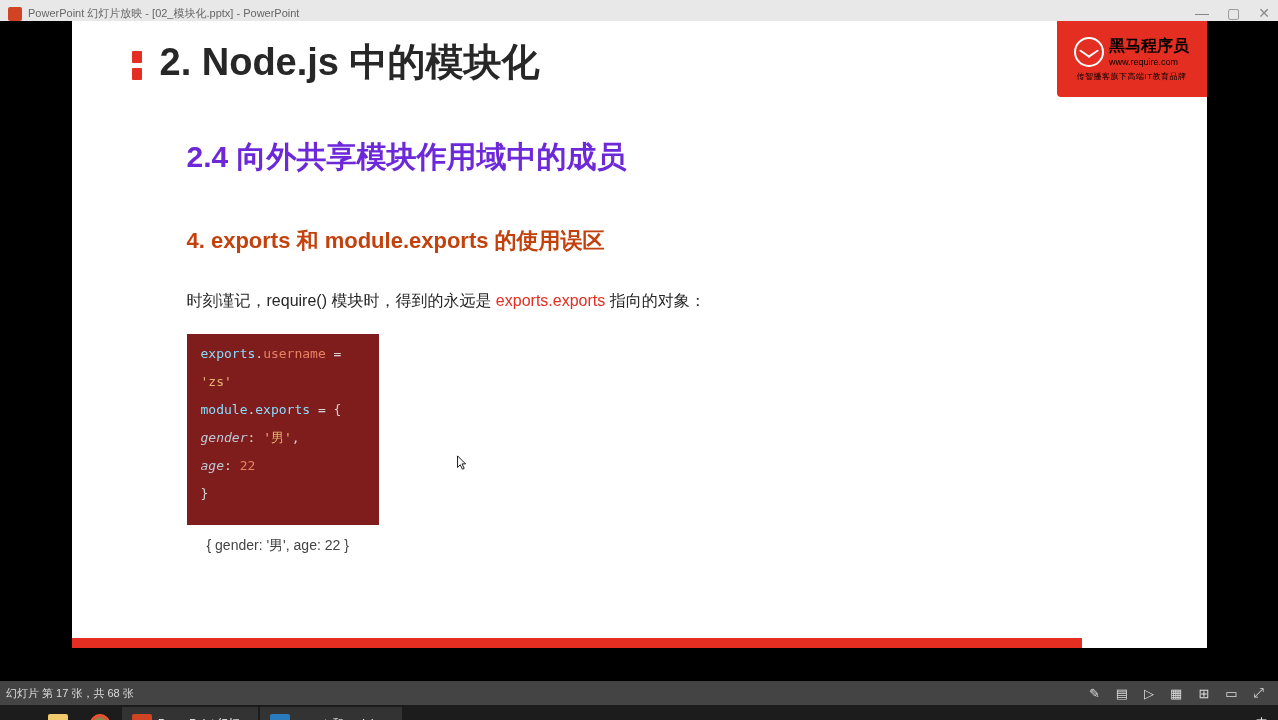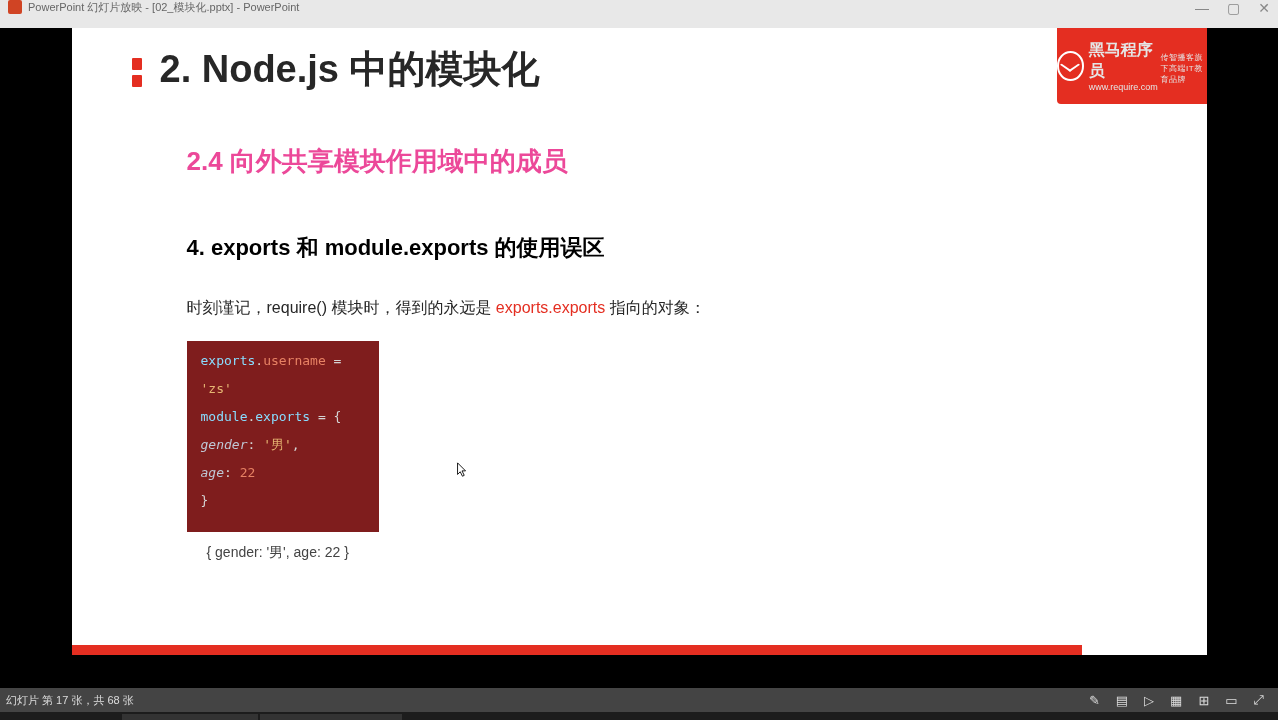--- a/index.html
+++ b/index.html
@@ -1,34 +1,34 @@
 <!DOCTYPE html>
 <html><head>
 <meta charset="utf-8">
 <style>
 * { margin: 0; padding: 0; box-sizing: border-box; }
 body { width: 1278px; height: 720px; background: #000; font-family: "Microsoft YaHei", sans-serif; overflow: hidden; }
-.titlebar { height: 28px; background: #e8e8e8; display: flex; align-items: flex-start; padding: 0 8px; font-size: 11px; color: #666; }
+.titlebar { height: 21px; background: #e8e8e8; display: flex; align-items: flex-end; padding: 0 8px; font-size: 11px; color: #666; }
 .titlebar .app-icon { width: 14px; height: 14px; background: #d04424; border-radius: 2px; margin-right: 6px; }
 .titlebar .title-text { flex: 1; }
 .titlebar .win-controls { display: flex; gap: 18px; color: #888; font-size: 14px; }
 .app-main { position: relative; height: 660px; background: #000; display: flex; justify-content: center; }
 .slide { width: 1135px; height: 627px; background: #fff; position: relative; overflow: hidden; }
-.brand-box { position: absolute; right: 0; top: 0; width: 150px; height: 76px; background: #e42e21; color: #e5e5e5; display: flex; flex-direction: row; align-items: center; justify-content: center; border-radius: 0 0 0 4px; }
+.brand-box { position: absolute; right: 0; top: 0; width: 150px; height: 76px; background: #e42e21; color: #000000; display: flex; flex-direction: column; align-items: center; justify-content: center; border-radius: 0 0 0 4px; }
 .brand-top { display: flex; align-items: center; gap: 5px; }
 .brand-logo { width: 30px; height: 30px; border: 2px solid #fff; border-radius: 50%; position: relative; }
 .brand-logo::after { content:""; position:absolute; left:50%; top:50%; width:10px; height:10px; border-left:2px solid #fff; border-bottom:2px solid #fff; transform: translate(-50%,-60%) rotate(-45deg) skew(10deg,10deg); }
 .brand-text { font-size: 16px; font-weight: bold; }
 .brand-url { font-size: 9px; }
 .brand-slogan { font-size: 8px; margin-top: 4px; letter-spacing: 0.5px; }
 .bullets { position: absolute; left: 60px; top: 30px; display: flex; flex-direction: column; gap: 5px; }
 .bullets span { width: 10px; height: 12px; background: #e42e21; border-radius: 1px; }
 .h1 { position: absolute; left: 88px; top: 16px; font-size: 38px; font-weight: bold; color: #272727; }
-.h2 { position: absolute; left: 115px; top: 116px; font-size: 26px; font-weight: bold; color: #ec4899; }
-.h3 { position: absolute; left: 115px; top: 205px; font-size: 22px; font-weight: bold; color: #000000; }
+.h2 { position: absolute; left: 115px; top: 116px; font-size: 30px; font-weight: bold; color: #6d28d9; }
+.h3 { position: absolute; left: 115px; top: 205px; font-size: 22px; font-weight: bold; color: #c2410c; }
 .bodytext { position: absolute; left: 115px; top: 270px; font-size: 16px; color: #272727; }
 .bodytext .hl { color: #e42e21; }
 .codebox { position: absolute; left: 115px; top: 313px; width: 192px; height: 191px; background: #7f1d1d; padding: 6px 14px; font-family: Consolas, monospace; font-size: 13px; line-height: 28px; }
 .codebox .c-prop { color: #89ddff; }
 .codebox .c-obj { color: #d4d4d4; }
 .codebox .c-key { color: #bfc7d5; font-style: italic; }
 .codebox .c-str { color: #e6b673; }
 .codebox .c-num { color: #e78264; }
 .output { position: absolute; left: 135px; top: 516px; font-size: 14px; color: #444; }
 .red-bar { position: absolute; left: 0; bottom: 0; width: 1010px; height: 10px; background: #e42e21; }

